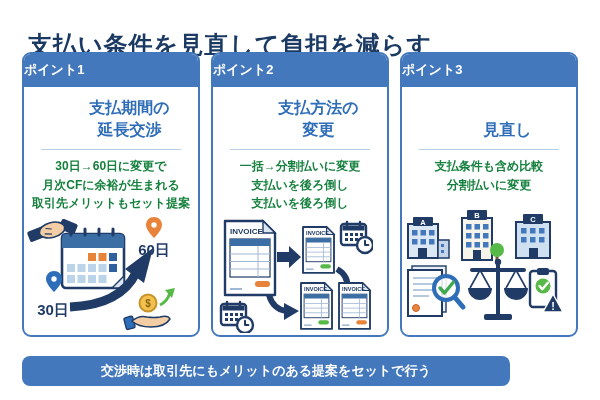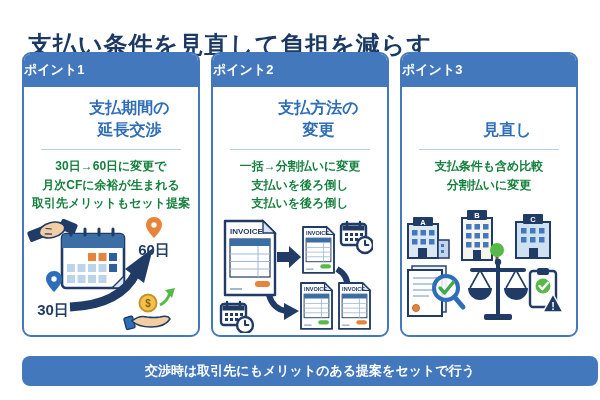--- a/index.html
+++ b/index.html
@@ -29,21 +29,21 @@
     line-height:1.35;margin-top:10px;margin-left:37px;
   }
   .divider{height:1px;background:#b9cfe6;margin:9px 17px 7px;}
   .card-body{
     text-align:center;font-size:12px;font-weight:bold;color:#15803d;
     line-height:1.55;
   }
   .illust{flex:1;display:flex;align-items:center;justify-content:flex-start;}
   .illust svg{display:block;}
   .footer-bar{
-    position:absolute;left:22px;top:356px;width:576px;height:30px;
+    position:absolute;left:22px;top:356px;width:488px;height:30px;
     box-sizing:border-box;background:#4478bd;border-radius:8px;
     color:#ffffff;font-size:13px;font-weight:bold;
     display:flex;align-items:center;justify-content:center;
   }
   svg text{font-family:"Liberation Sans","DejaVu Sans",sans-serif;}
 </style>
 </head>
 <body>
 
 <h1 class="page-title">支払い条件を見直して負担を減らす</h1>

